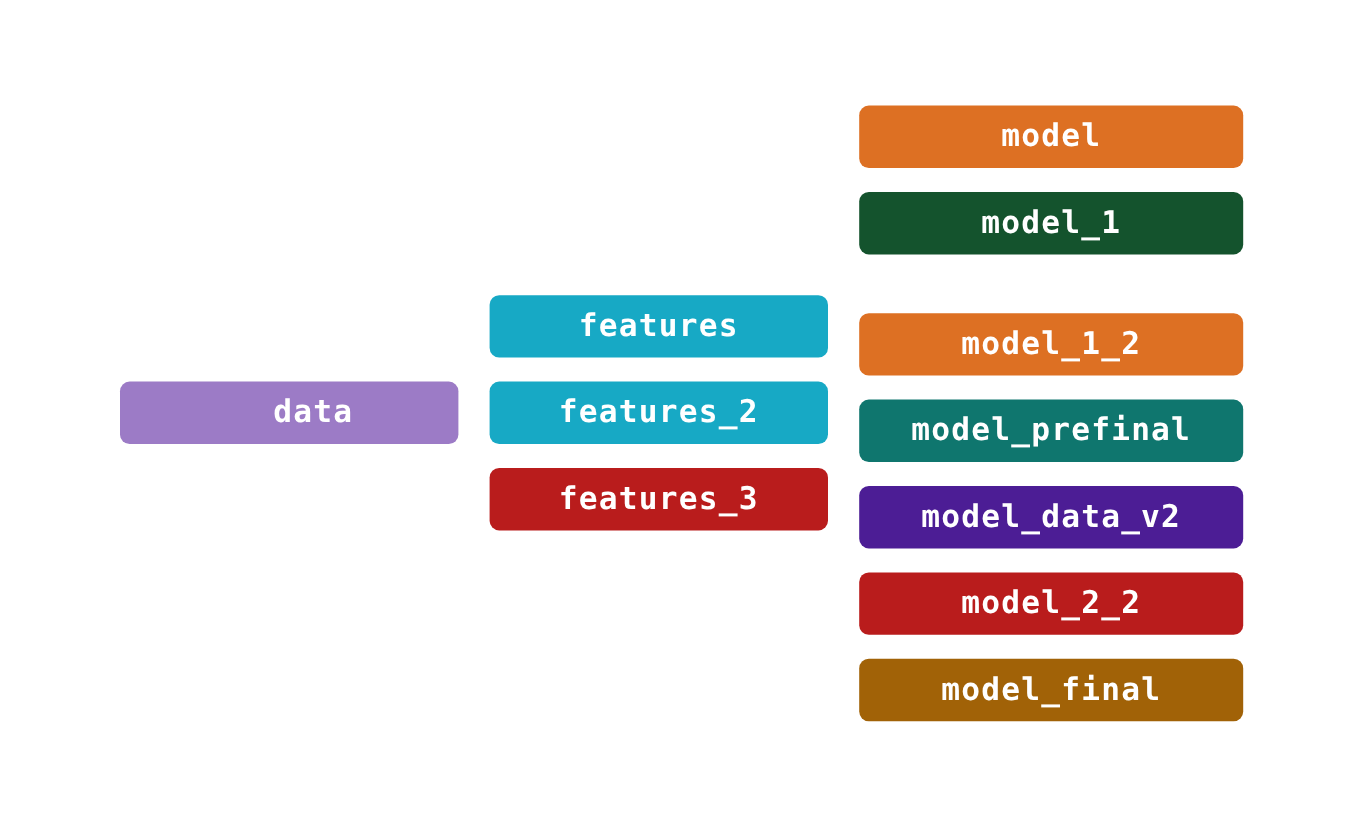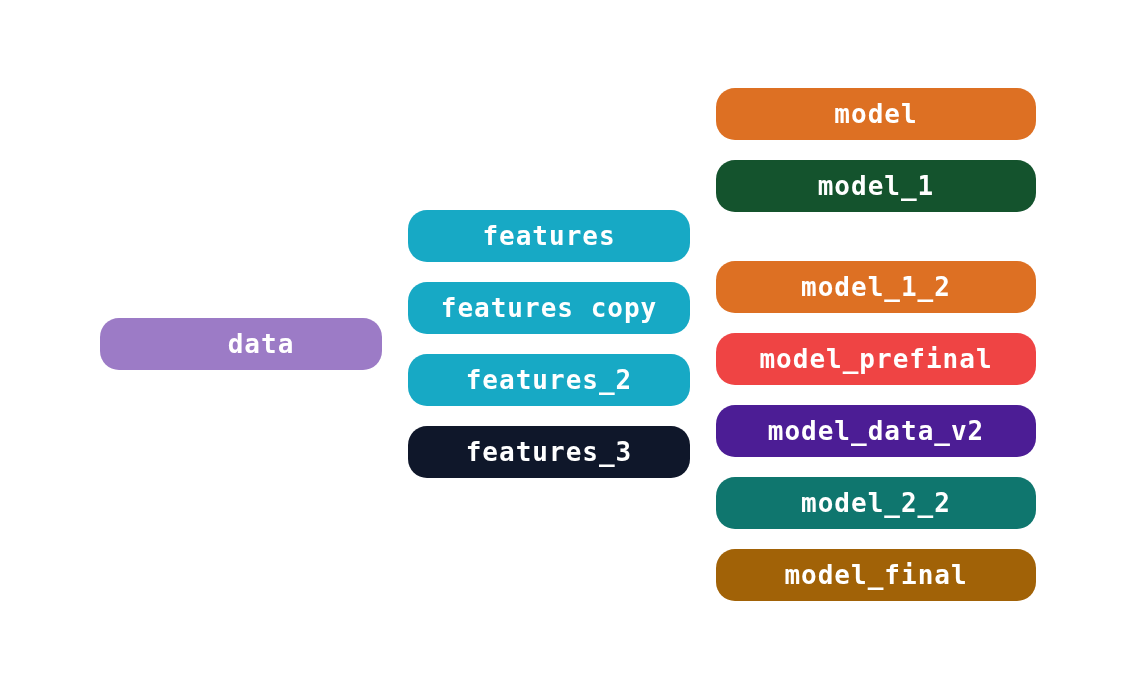--- a/index.html
+++ b/index.html
@@ -18,21 +18,21 @@
     display: flex;
     flex-direction: column;
     justify-content: center;
     gap: 20px;
   }
   .col-0 { left: 100px; width: 282px; }
   .col-1 { left: 408px; width: 282px; }
   .col-2 { left: 716px; width: 320px; }
   .node {
     height: 52px;
-    border-radius: 19px;
+    border-radius: 8px;
     display: flex;
     align-items: center;
     justify-content: center;
     color: #ffffff;
     font-weight: 700;
     font-size: 26px;
     line-height: 1;
     letter-spacing: 1px;
     white-space: pre;
   }
@@ -41,28 +41,27 @@
 <body>
 
 <div class="canvas" style="background-color: rgb(255, 255, 255);">
 
   <div class="column col-0">
     <div class="node" style="background-color: rgb(156, 123, 198); padding-left: 40px;">data</div>
   </div>
 
   <div class="column col-1">
     <div class="node" style="background-color: rgb(23, 169, 197); text-align: center;">features</div>
-    <div class="node" style="background-color: rgb(23, 169, 197);">features copy</div>
     <div class="node" style="background-color: rgb(23, 169, 197);">features_2</div>
-    <div class="node" style="background-color: #0f172a;">features_3</div>
+    <div class="node" style="background-color: #b91c1c;">features_3</div>
   </div>
 
   <div class="column col-2">
     <div class="node" style="background-color: rgb(221, 112, 35);">model</div>
     <div class="node" style="background-color: #14532d;">model_1</div>
     <div class="node" style="background-color: rgb(221, 112, 35); margin-top: 29px;">model_1_2</div>
-    <div class="node" style="background-color: #ef4444;">model_prefinal</div>
+    <div class="node" style="background-color: #0f766e;">model_prefinal</div>
     <div class="node" style="background-color: #4c1d95;">model_data_v2</div>
-    <div class="node" style="background-color: #0f766e;">model_2_2</div>
+    <div class="node" style="background-color: #b91c1c;">model_2_2</div>
     <div class="node" style="background-color: #a16207;">model_final</div>
   </div>
 
 </div>
 
 </body></html>

